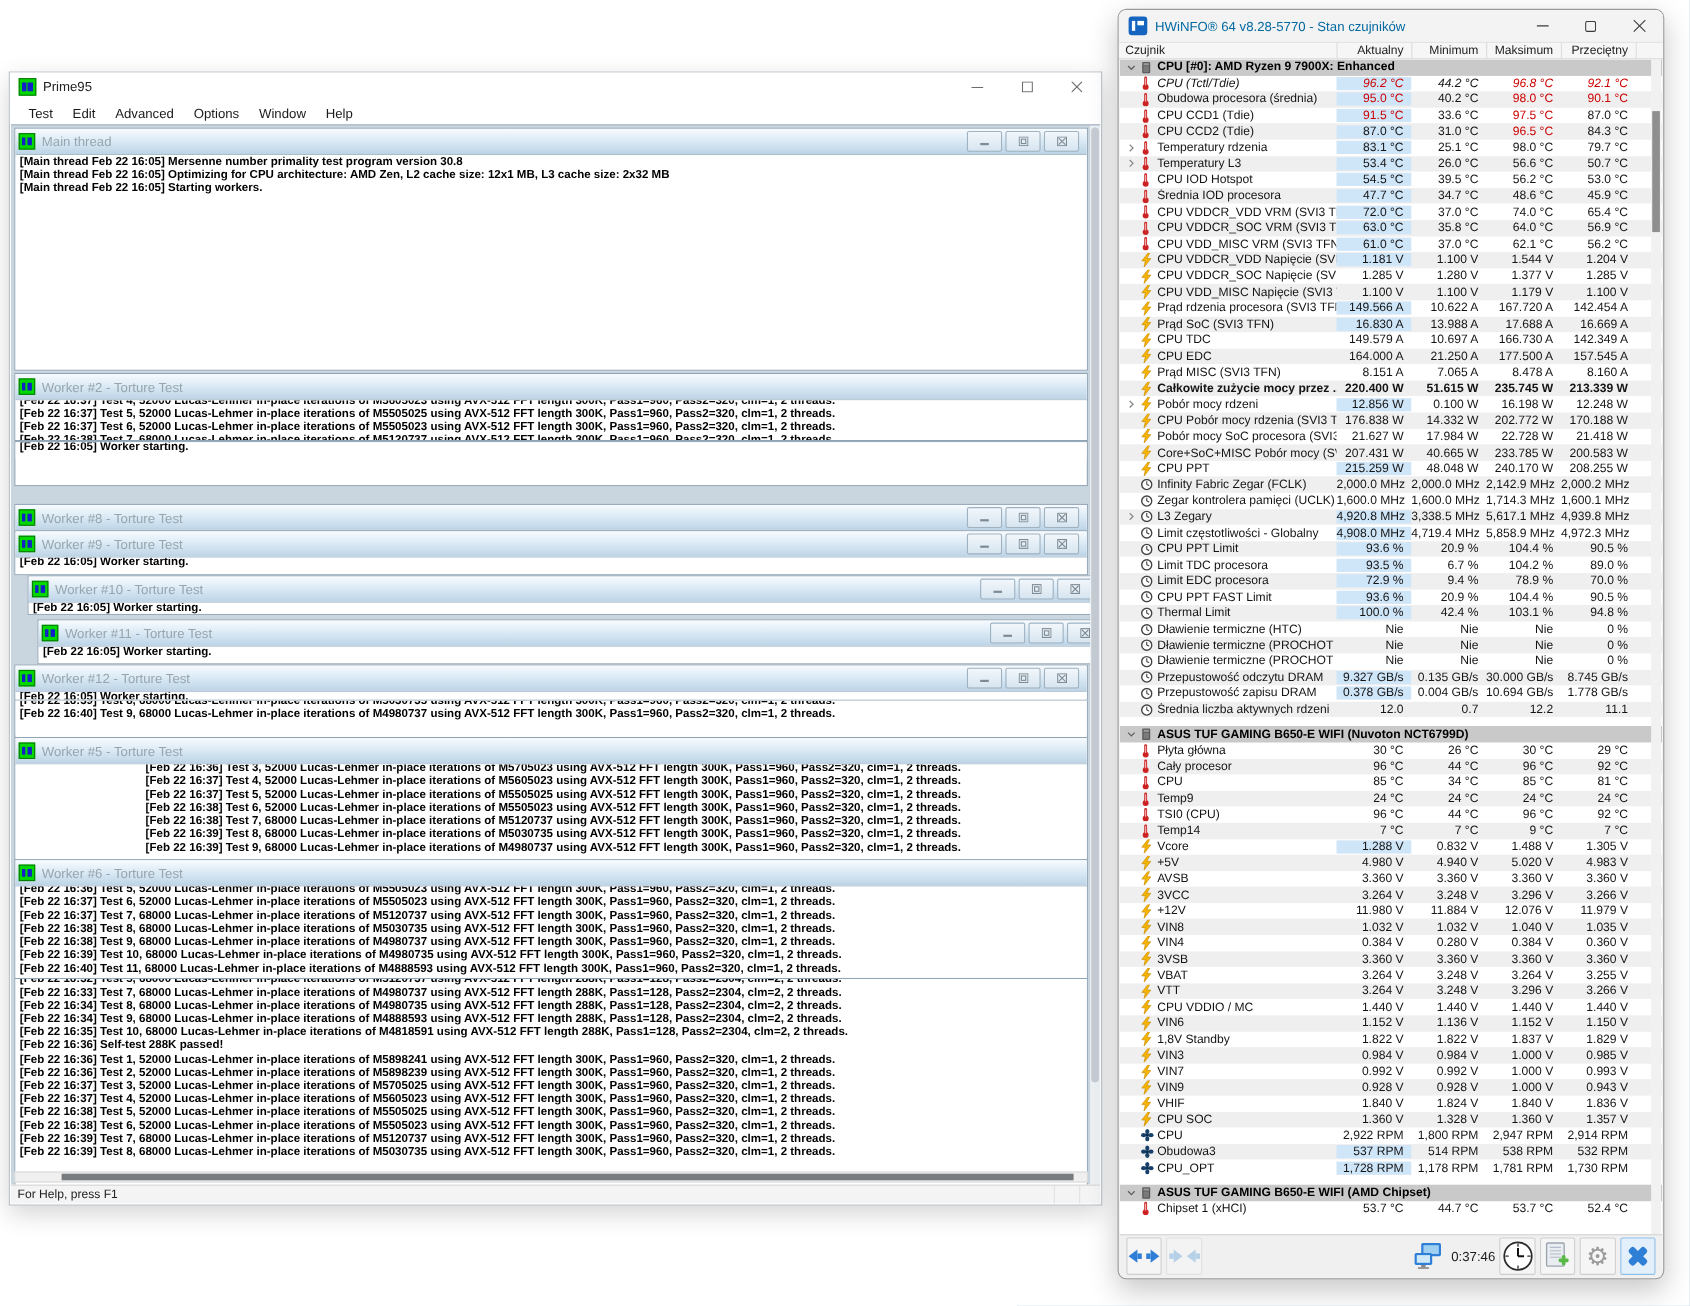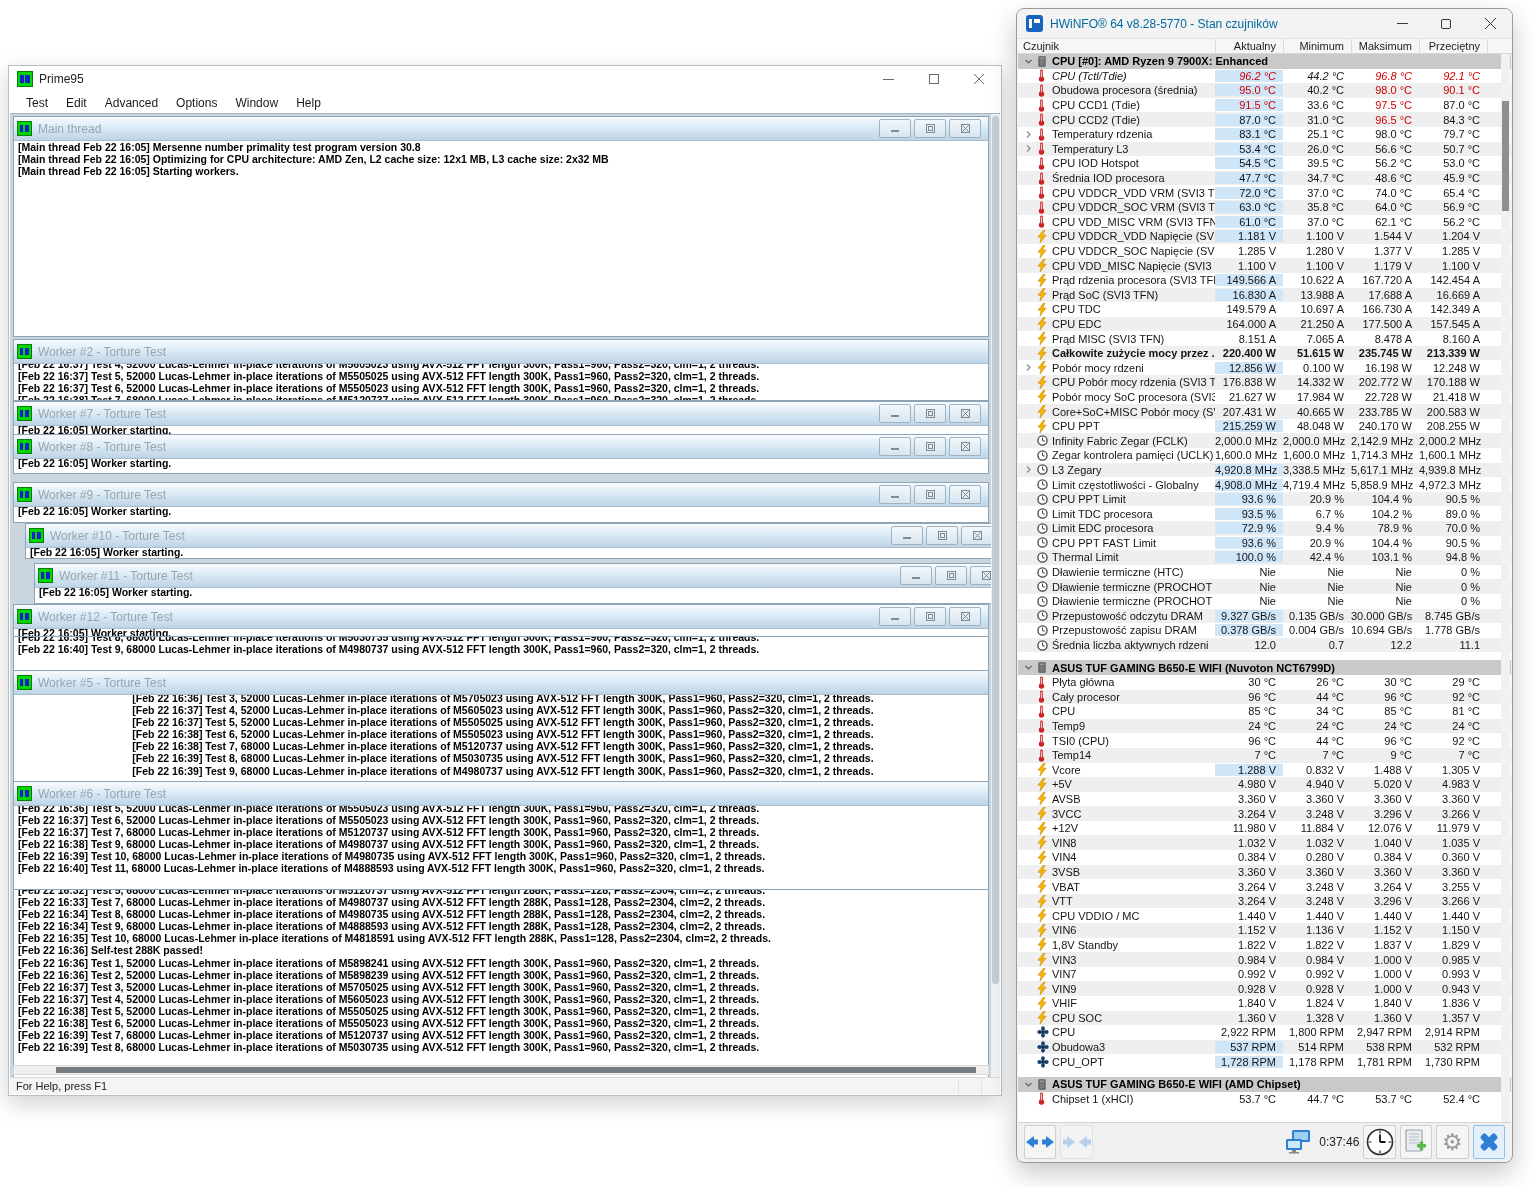--- a/index.html
+++ b/index.html
@@ -166,51 +166,27 @@
           <div class="mdi-body" style="height: 36px;">
             <div class="console" style="margin-top: -6px;">
               <div>[Feb 22 16:37] Test 4, 52000 Lucas-Lehmer in-place iterations of M5605023 using AVX-512 FFT length 300K, Pass1=960, Pass2=320, clm=1, 2 threads.</div>
               <div>[Feb 22 16:37] Test 5, 52000 Lucas-Lehmer in-place iterations of M5505025 using AVX-512 FFT length 300K, Pass1=960, Pass2=320, clm=1, 2 threads.</div>
               <div>[Feb 22 16:37] Test 6, 52000 Lucas-Lehmer in-place iterations of M5505023 using AVX-512 FFT length 300K, Pass1=960, Pass2=320, clm=1, 2 threads.</div>
               <div>[Feb 22 16:38] Test 7, 68000 Lucas-Lehmer in-place iterations of M5120737 using AVX-512 FFT length 300K, Pass1=960, Pass2=320, clm=1, 2 threads.</div>
             </div>
           </div>
         </div>
         <div class="mdi" style="top: 287px; height: 41px;">
-          <div class="mdi-tb">
-            <div class="mdi-icon"></div>
-            <span class="mdi-title">Worker #7 - Torture Test</span>
-            <div class="mdi-btns">
-              <div class="mdi-btn">
-                <svg width="8" height="8">
-                  <rect x="0" y="5" width="8" height="2" fill="#7e8a94"></rect>
-                </svg>
-              </div>
-              <div class="mdi-btn">
-                <svg width="9" height="9">
-                  <rect x="0.5" y="0.5" width="8" height="8" fill="none" stroke="#7e8a94"></rect>
-                  <rect x="2.5" y="2.5" width="4" height="4" fill="none" stroke="#7e8a94"></rect>
-                </svg>
-              </div>
-              <div class="mdi-btn">
-                <svg width="9" height="9">
-                  <rect x="0.5" y="0.5" width="8" height="8" fill="none" stroke="#7e8a94"></rect>
-                  <line x1="1.5" y1="1.5" x2="7.5" y2="7.5" stroke="#7e8a94"></line>
-                  <line x1="7.5" y1="1.5" x2="1.5" y2="7.5" stroke="#7e8a94"></line>
-                </svg>
-              </div>
-            </div>
-          </div>
           <div class="mdi-body" style="height: 15px;">
             <div class="console" style="margin-top: -2px;">
               <div>[Feb 22 16:05] Worker starting.</div>
             </div>
           </div>
         </div>
-        <div class="mdi" style="top: 320px; height: 40px;">
+        <div class="mdi" style="top: 344px; height: 40px;">
           <div class="mdi-tb">
             <div class="mdi-icon"></div>
             <span class="mdi-title">Worker #8 - Torture Test</span>
             <div class="mdi-btns">
               <div class="mdi-btn">
                 <svg width="8" height="8">
                   <rect x="0" y="5" width="8" height="2" fill="#7e8a94"></rect>
                 </svg>
               </div>
               <div class="mdi-btn">
@@ -386,20 +362,21 @@
         <div class="mdi" style="top: 667px; height: 109px;">
           <div class="mdi-tb">
             <div class="mdi-icon"></div>
             <span class="mdi-title">Worker #6 - Torture Test</span>
           </div>
           <div class="mdi-body" style="height: 83px;">
             <div class="console" style="margin-top: -4px;">
               <div>[Feb 22 16:36] Test 5, 52000 Lucas-Lehmer in-place iterations of M5505023 using AVX-512 FFT length 300K, Pass1=960, Pass2=320, clm=1, 2 threads.</div>
               <div>[Feb 22 16:37] Test 6, 52000 Lucas-Lehmer in-place iterations of M5505023 using AVX-512 FFT length 300K, Pass1=960, Pass2=320, clm=1, 2 threads.</div>
               <div>[Feb 22 16:37] Test 7, 68000 Lucas-Lehmer in-place iterations of M5120737 using AVX-512 FFT length 300K, Pass1=960, Pass2=320, clm=1, 2 threads.</div>
+              <div>[Feb 22 16:38] Test 8, 68000 Lucas-Lehmer in-place iterations of M5030735 using AVX-512 FFT length 300K, Pass1=960, Pass2=320, clm=1, 2 threads.</div>
               <div>[Feb 22 16:38] Test 9, 68000 Lucas-Lehmer in-place iterations of M4980737 using AVX-512 FFT length 300K, Pass1=960, Pass2=320, clm=1, 2 threads.</div>
               <div>[Feb 22 16:39] Test 10, 68000 Lucas-Lehmer in-place iterations of M4980735 using AVX-512 FFT length 300K, Pass1=960, Pass2=320, clm=1, 2 threads.</div>
               <div>[Feb 22 16:40] Test 11, 68000 Lucas-Lehmer in-place iterations of M4888593 using AVX-512 FFT length 300K, Pass1=960, Pass2=320, clm=1, 2 threads.</div>
             </div>
           </div>
         </div>
         <div class="frag" style="top: 776px; height: 190px;">
           <div class="mdi-body" style="height: 176px;">
             <div class="console" style="margin-top: -6px;">
               <div>[Feb 22 16:32] Test 5, 68000 Lucas-Lehmer in-place iterations of M5120737 using AVX-512 FFT length 288K, Pass1=128, Pass2=2304, clm=2, 2 threads.</div>

